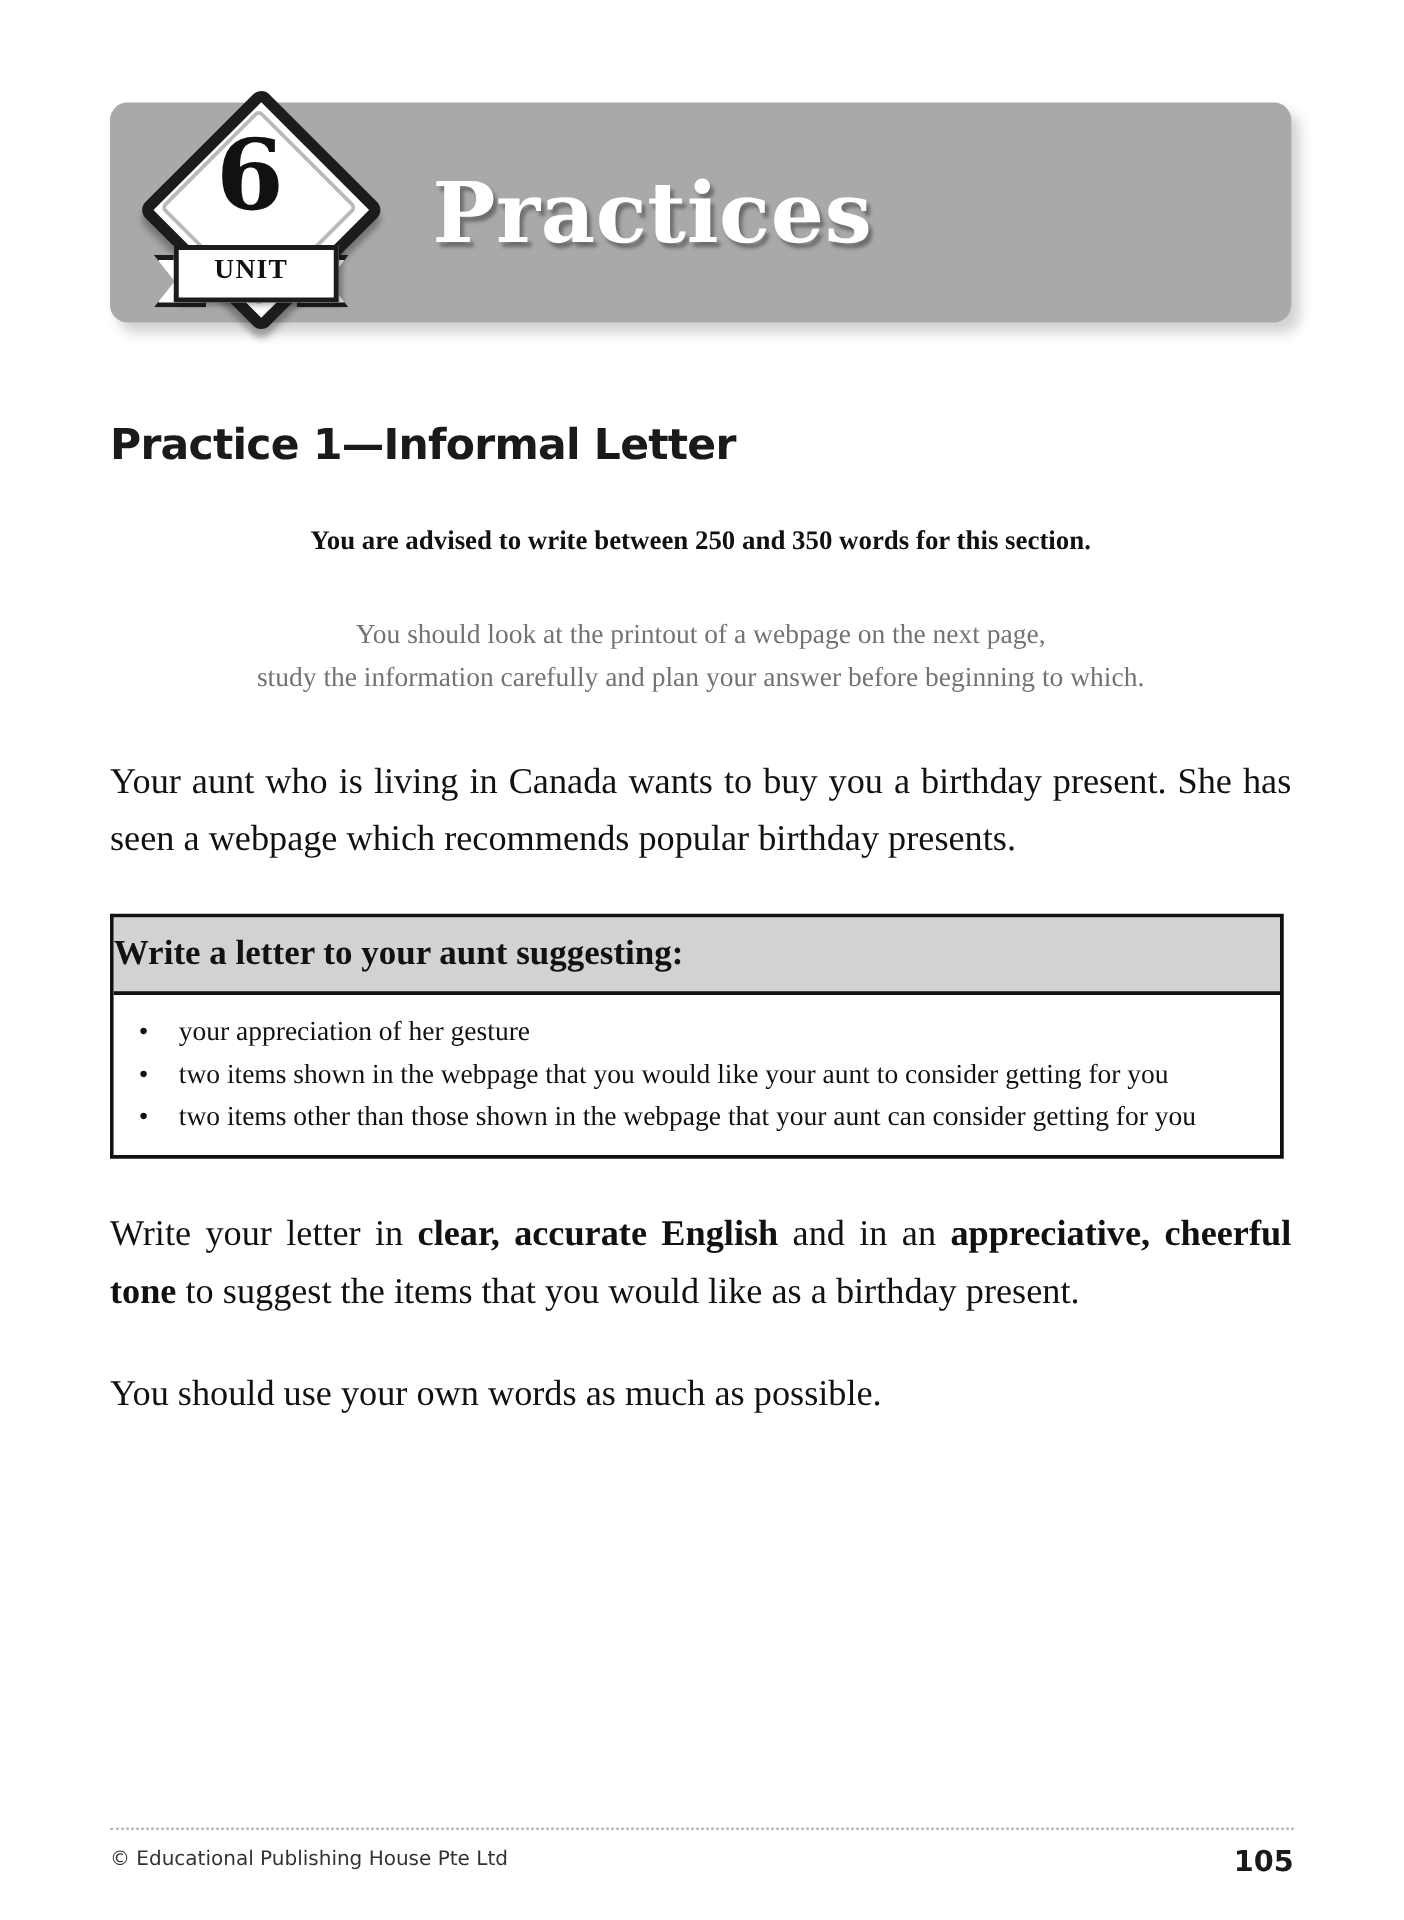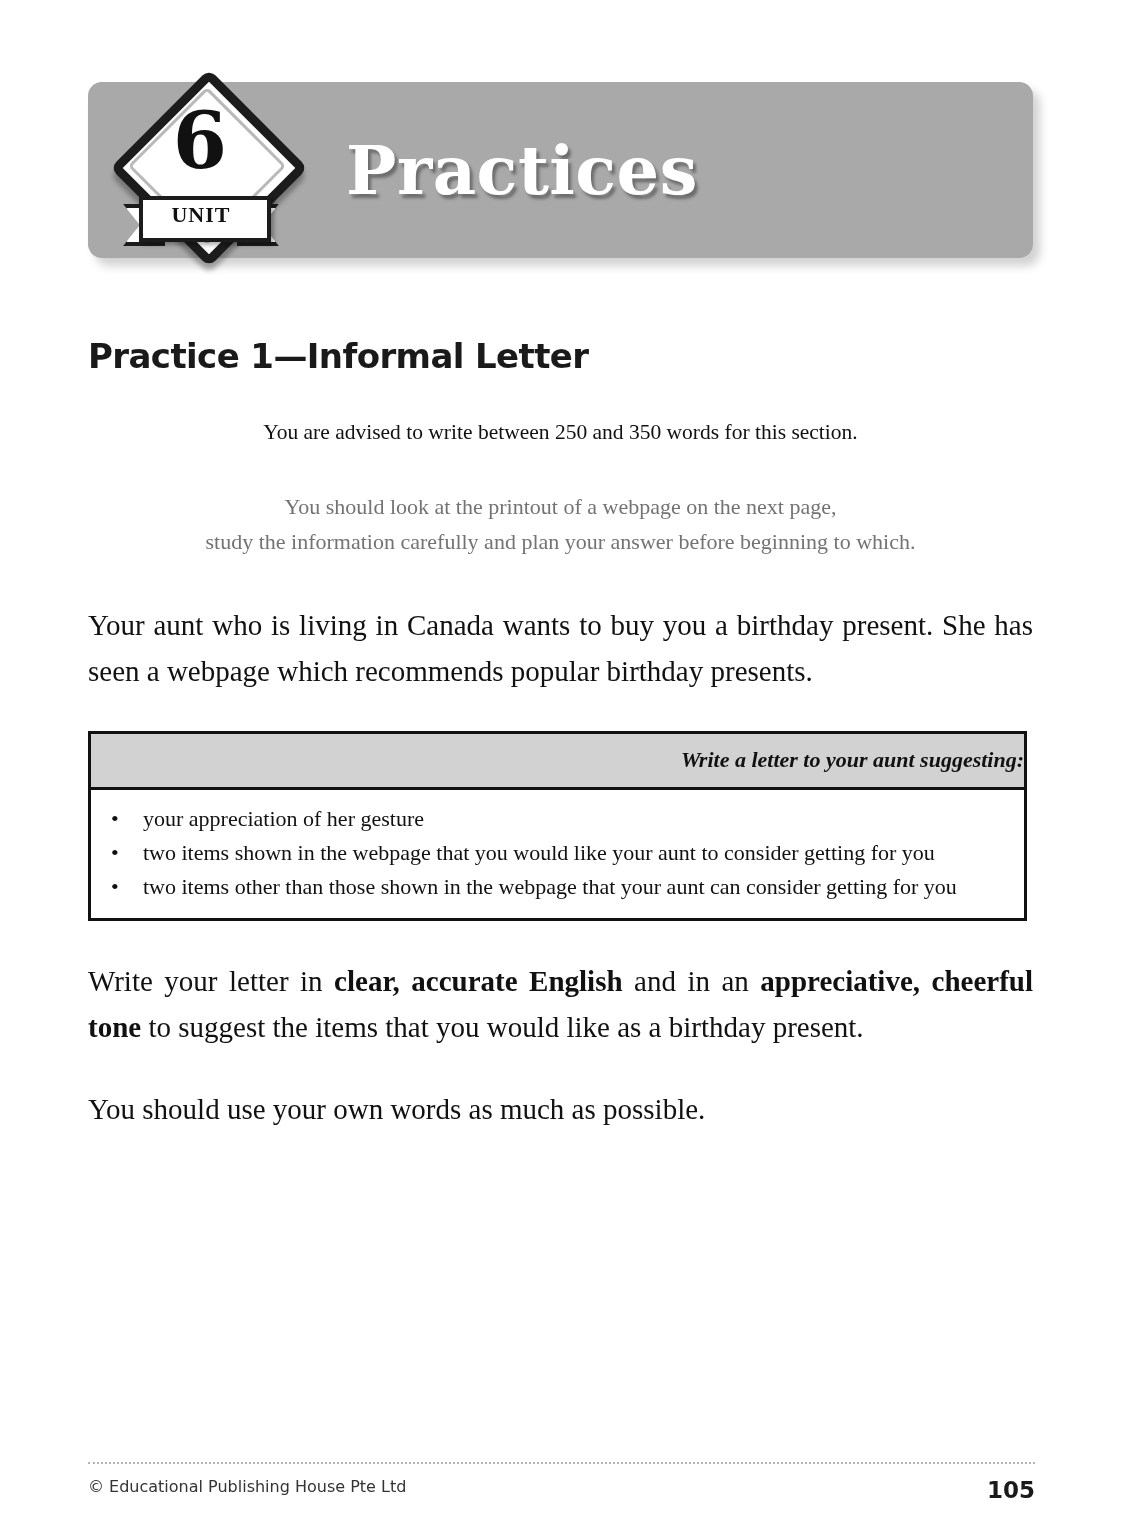--- a/index.html
+++ b/index.html
@@ -147,21 +147,21 @@
     font-family: "DejaVu Sans", sans-serif;
     font-weight: bold;
     font-size: 34px;
     letter-spacing: -0.6px;
     color: #1a1a1a;
     margin: 0 0 44px 0;
   }
   .advice-line {
     text-align: center;
     font-family: "Liberation Serif", serif;
-    font-weight: normal;
+    font-weight: bold;
     font-size: 21.5px;
     margin: 0 0 44px 0;
     color: #111111;
   }
   .instruct-block {
     text-align: center;
     font-family: "Liberation Serif", serif;
     font-size: 22px;
     line-height: 1.6;
     margin: 0 0 44px 0;
@@ -180,27 +180,26 @@
   
   .task-box {
     border: 3px solid #111111;
     margin: 0 0 38px 0;
     width: 939px;
     box-sizing: border-box;
   }
   .task-box-header {
     background: #d2d2d2;
     border-bottom: 3px solid #111111;
-    text-align: right;
-    font-family: "Liberation Serif", serif;
-    font-weight: bold;
-    font-size: 22px;
+    text-align: left;
+    font-family: "Liberation Serif", serif;
+    font-weight: bold;
+    font-size: 28px;
     padding: 13px 0 14px 0;
     color: #111111;
-    font-style: italic;
   }
   .task-box-body {
     background: #ffffff;
     padding: 12px 0 14px 0;
   }
   .task-list {
     list-style: none;
     margin: 0;
     padding: 0;
   }

